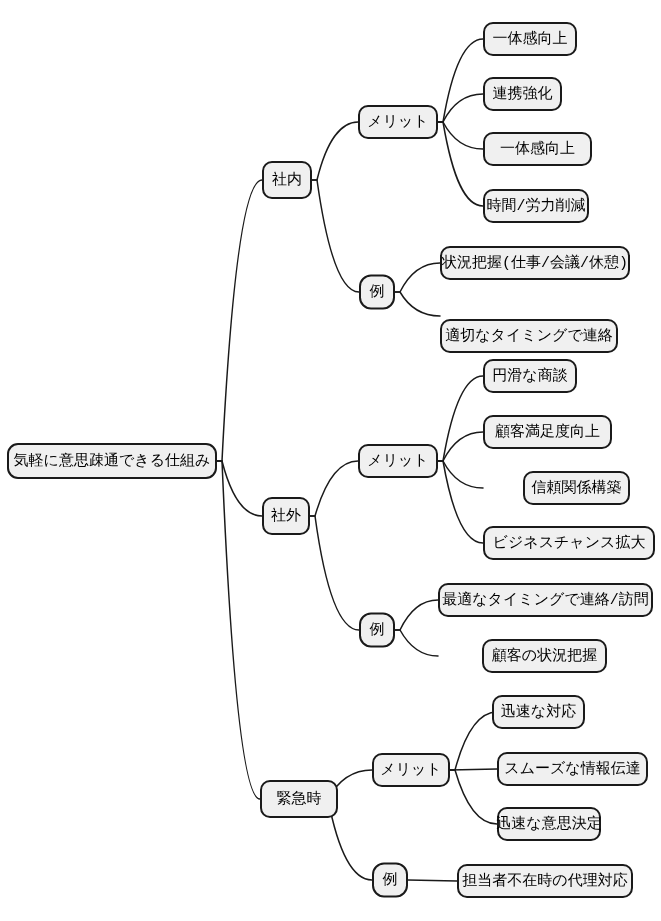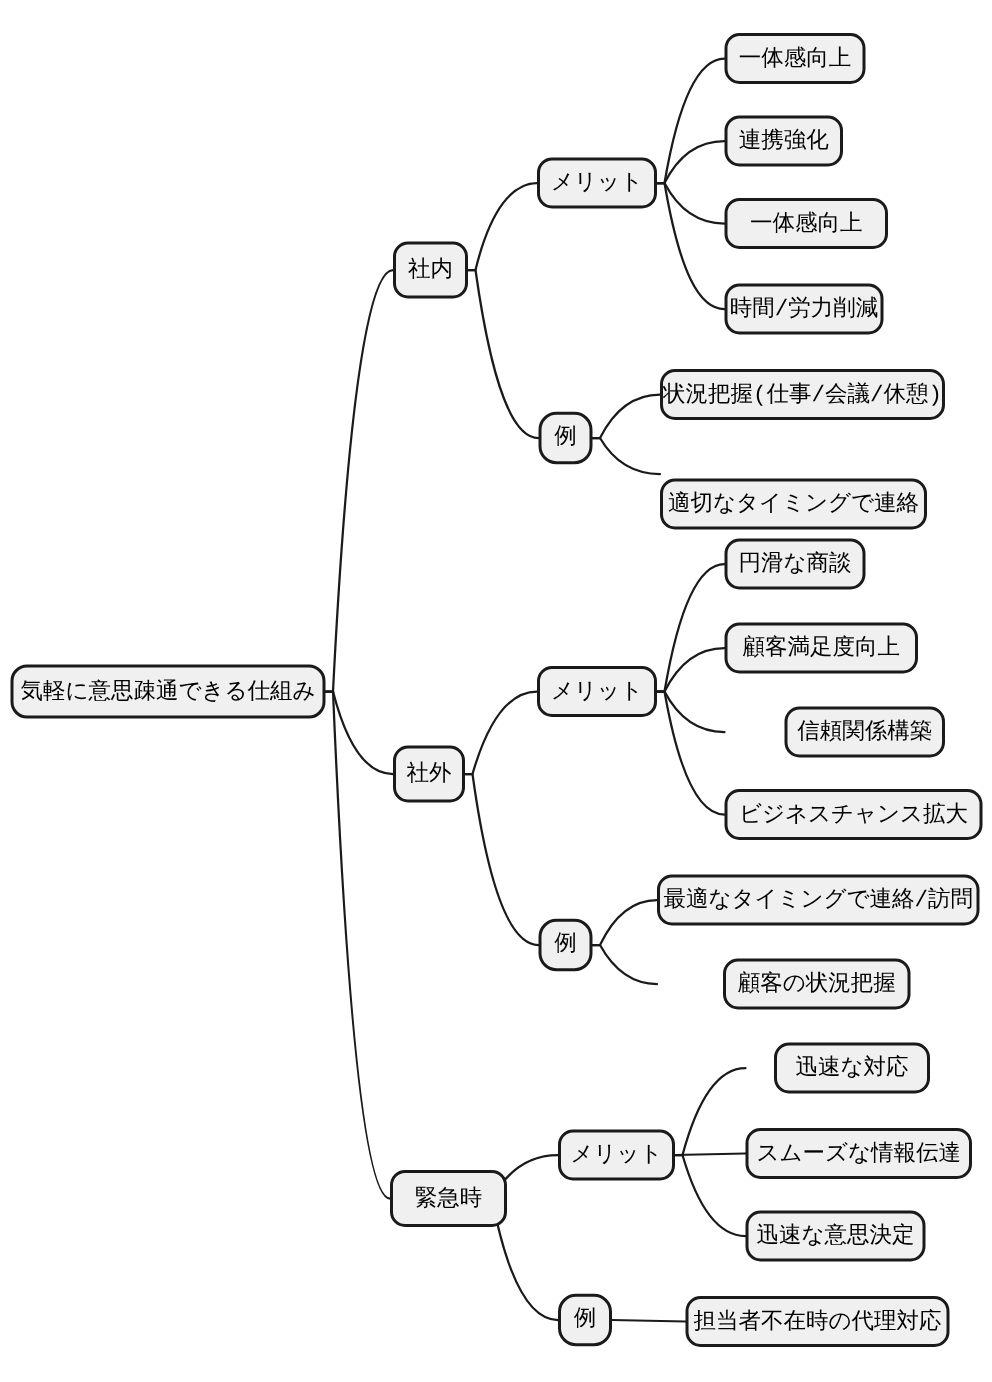--- a/index.html
+++ b/index.html
@@ -118,19 +118,19 @@
   <div class="node" style="left:483px; top:376px; width:94px;">円滑な商談</div>
   <div class="node" style="left:483px; top:432px; width:129px;">顧客満足度向上</div>
   <div class="node" style="left:483px; top:488px; width:107px;margin-left:40px;">信頼関係構築</div>
   <div class="node" style="left:483px; top:543px; width:172px;">ビジネスチャンス拡大</div>
   <div class="node small" style="left:359px; top:630px; width:36px;">例</div>
   <div class="node" style="left:438px; top:600px; width:215px;">最適なタイミングで連絡/訪問</div>
   <div class="node" style="left:438px; top:656px; width:125px;margin-left:44px;">顧客の状況把握</div>
 
   <div class="node branch" style="left:260px; top:799px; width:78px;">緊急時</div>
   <div class="node" style="left:372px; top:770px; width:78px;">メリット</div>
-  <div class="node" style="left:516px; top:712px; width:104px;">迅速な対応</div>
+  <div class="node" style="left:492px; top:712px; width:93px;">迅速な対応</div>
   <div class="node" style="left:497px; top:769px; width:151px;">スムーズな情報伝達</div>
-  <div class="node" style="left:497px; top:824px; width:120px;">迅速な意思決定</div>
+  <div class="node" style="left:497px; top:824px; width:104px;">迅速な意思決定</div>
   <div class="node small" style="left:372px; top:880px; width:36px;">例</div>
   <div class="node" style="left:457px; top:881px; width:176px;">担当者不在時の代理対応</div>
 
 </div>
 
 </body></html>

